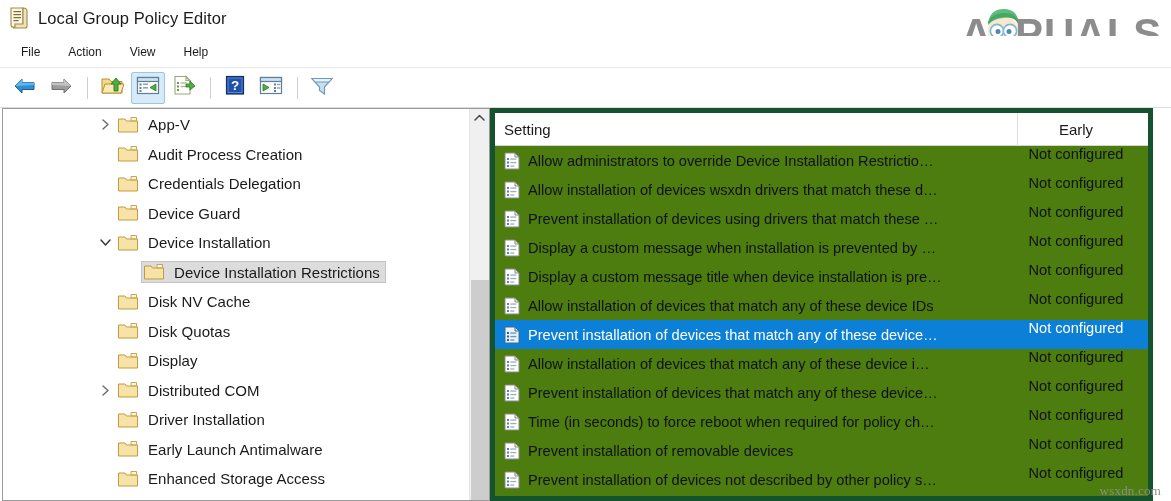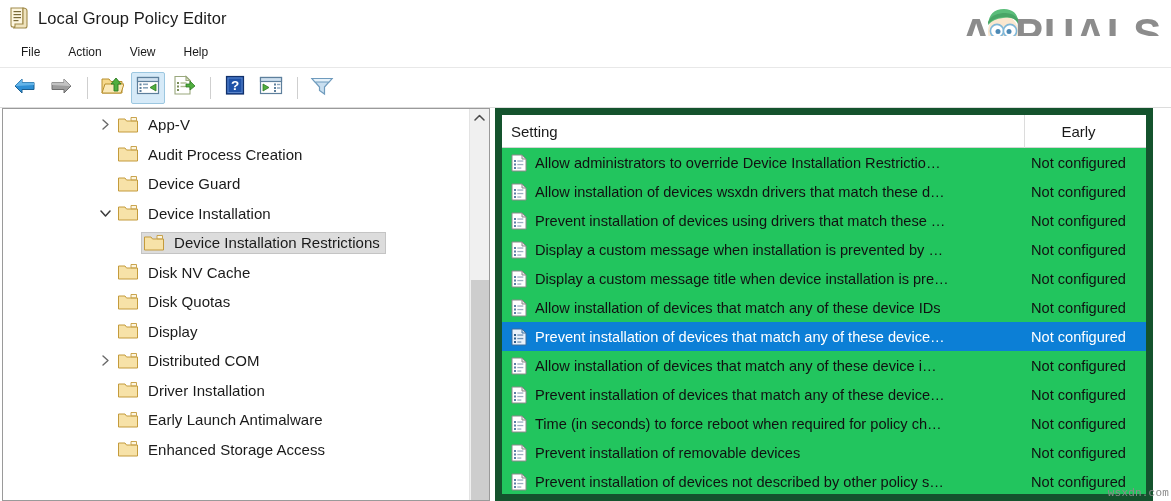--- a/index.html
+++ b/index.html
@@ -195,23 +195,22 @@
     left: 1px;
     right: 0;
     top: 171px;
     bottom: 0;
     background: #cdcdcd;
   }
 
   
   .list-pane {
     flex: 1 1 auto;
-    margin-left: 5px;
-    border: 7px solid #14532d;
-    background: #22c55e;
+    border: 5px solid #14532d;
+    background: #4d7c0f;
     box-sizing: border-box;
     overflow: hidden;
     position: relative;
   }
   .list-header {
     height: 33px;
     display: flex;
     align-items: center;
     border-bottom: 1px solid #d4d4d4;
     background: #ffffff;
@@ -237,21 +236,20 @@
     display: flex;
     align-items: center;
     justify-content: center;
     padding-right: 14px;
     box-sizing: border-box;
   }
 
   .list-row {
     height: 29px;
     display: flex;
-    align-items: center;
     box-sizing: border-box;
   }
   .list-row.selected { background: #0c7fd6; }
   .list-row.selected .cell-setting,
   .list-row.selected .cell-state { color: #ffffff; }
 
   .cell-setting {
     flex: 0 0 auto;
     width: 523px;
     display: flex;
@@ -269,25 +267,25 @@
     color: #111111;
     text-align: center;
     padding-right: 14px;
     box-sizing: border-box;
     white-space: nowrap;
   }
   .setting-ico { width: 16px; height: 18px; flex: 0 0 auto; margin-right: 8px; }
 
   .watermark {
     position: absolute;
-    right: 2px;
+    right: 10px;
     bottom: 2px;
-    font-size: 11px;
+    font-size: 13px;
     color: #8c8c8c;
-    font-family: Liberation Mono, monospace;
+    font-family: Liberation Serif, serif;
     letter-spacing: 0.2px;
   }
 </style>
 </head>
 <body>
 
 <div class="app-window">
 
   <div class="titlebar">
     <div class="title-icon">
@@ -460,20 +458,33 @@
             <span class="folder-ico">
               <svg width="22" height="18" viewBox="0 0 22 18">
                   <path d="M1.5 3 L8 3 L9.5 5 L20.5 5 L20.5 16 L1.5 16 Z" fill="#f7e2a8" stroke="#c49b3c" stroke-width="1"></path>
                   <path d="M14 1.5 L19.5 1.5 L19.5 4.8 L14 4.8 Z" fill="#fdf6e0" stroke="#c49b3c" stroke-width="0.9"></path>
                 </svg>
             </span>
             <span class="tree-text">Audit Process Creation</span>
           </span>
         </div>
 
+        <div class="tree-row">
+          <span class="indent-1"></span>
+          <span class="twisty"></span>
+          <span class="tree-label-wrap">
+            <span class="folder-ico">
+              <svg width="22" height="18" viewBox="0 0 22 18">
+                  <path d="M1.5 3 L8 3 L9.5 5 L20.5 5 L20.5 16 L1.5 16 Z" fill="#f7e2a8" stroke="#c49b3c" stroke-width="1"></path>
+                  <path d="M14 1.5 L19.5 1.5 L19.5 4.8 L14 4.8 Z" fill="#fdf6e0" stroke="#c49b3c" stroke-width="0.9"></path>
+                </svg>
+            </span>
+            <span class="tree-text">Credentials Delegation</span>
+          </span>
+        </div>
 
         <div class="tree-row">
           <span class="indent-1"></span>
           <span class="twisty"></span>
           <span class="tree-label-wrap">
             <span class="folder-ico">
               <svg width="22" height="18" viewBox="0 0 22 18">
                   <path d="M1.5 3 L8 3 L9.5 5 L20.5 5 L20.5 16 L1.5 16 Z" fill="#f7e2a8" stroke="#c49b3c" stroke-width="1"></path>
                   <path d="M14 1.5 L19.5 1.5 L19.5 4.8 L14 4.8 Z" fill="#fdf6e0" stroke="#c49b3c" stroke-width="0.9"></path>
                 </svg>

